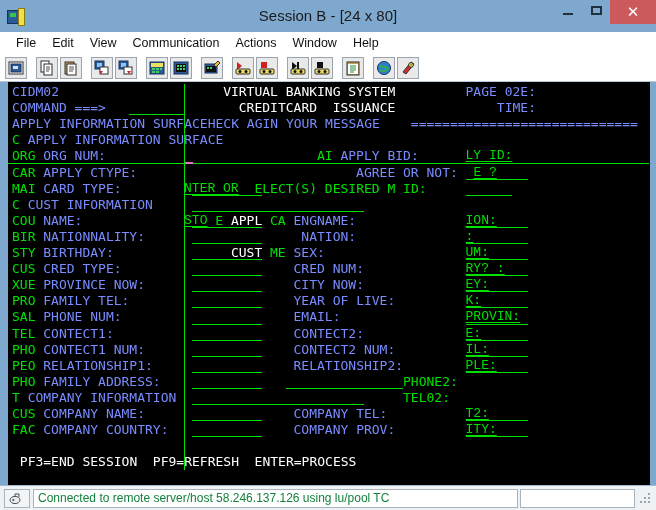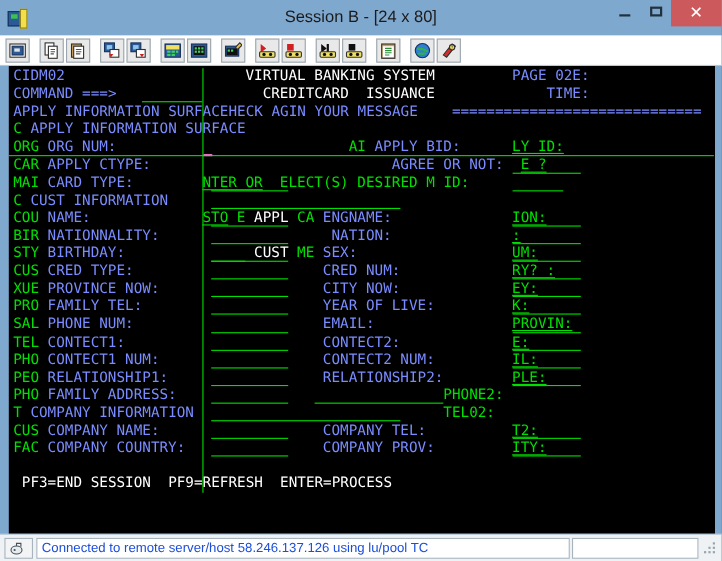--- a/index.html
+++ b/index.html
@@ -97,21 +97,21 @@
     font-family:"DejaVu Sans Mono","Liberation Mono",monospace;
     font-size:13px;
     line-height:16.1px;
     letter-spacing:0px;
     white-space:pre;
   }
   .row{height:16.1px;position:relative;white-space:pre;}
   .g{color:#00e000;}   
   .b{color:#7a8cff;}   
   .w{color:#ffffff;}   
-  .u{text-decoration:underline;text-decoration-thickness:1px;text-underline-offset:2px;}
+  .u{text-decoration:underline;text-decoration-thickness:1px;text-underline-offset:2px;font-family:Liberation Mono, monospace;}
   .vline{
     position:absolute;width:1px;background:#00e000;
   }
   .hline{
     position:absolute;height:1px;background:#00e000;
   }
   .cursor{
     position:absolute;width:8px;height:2px;background:#e070c0;
   }
 
@@ -139,21 +139,21 @@
     width:26px;height:19px;border:1px solid #a8b4bd;background:#f3f4f5;
     display:flex;align-items:center;justify-content:center;margin-left:2px;
     box-sizing:border-box;
   }
   .sb-main{
     flex:1 1 auto;height:19px;border:1px solid #a8b4bd;background:#ffffff;
     margin-left:3px;box-sizing:border-box;overflow:hidden;
     display:flex;align-items:center;
   }
   .sb-main span{
-    font-size:12px;color:#1d4ed8;padding-left:4px;white-space:nowrap;
+    font-size:12px;color:#15803d;padding-left:4px;white-space:nowrap;
     font-family:"Liberation Sans",sans-serif;
   }
   .sb-pad{
     width:115px;height:19px;border:1px solid #a8b4bd;background:#ffffff;
     margin-left:2px;box-sizing:border-box;
   }
   .sb-grip{
     width:14px;height:14px;margin-left:3px;margin-right:2px;position:relative;
   }
   .sb-grip i{position:absolute;width:2px;height:2px;background:#9aa5ad;}
@@ -173,20 +173,29 @@
       <div class="win-btn min">
           <div class="g"></div>
         </div>
       <div class="win-btn max">
           <div class="g"></div>
         </div>
       <div class="win-btn close" style="text-align:center;">✕</div>
     </div>
   </div>
 
+  <div class="menubar">
+    <div class="menu-item">File</div>
+    <div class="menu-item">Edit</div>
+    <div class="menu-item">View</div>
+    <div class="menu-item">Communication</div>
+    <div class="menu-item">Actions</div>
+    <div class="menu-item">Window</div>
+    <div class="menu-item">Help</div>
+  </div>
 
   <div class="toolbar">
 
     <div class="tb-btn">
       <svg width="16" height="16" viewBox="0 0 16 16">
         <rect x="1" y="2" width="14" height="12" fill="#ffffff" stroke="#303030"></rect>
         <rect x="3" y="4" width="10" height="8" fill="#2b5b96" stroke="#16325c"></rect>
         <rect x="5" y="6" width="5" height="3" fill="#e0e0e0"></rect>
       </svg>
     </div>

